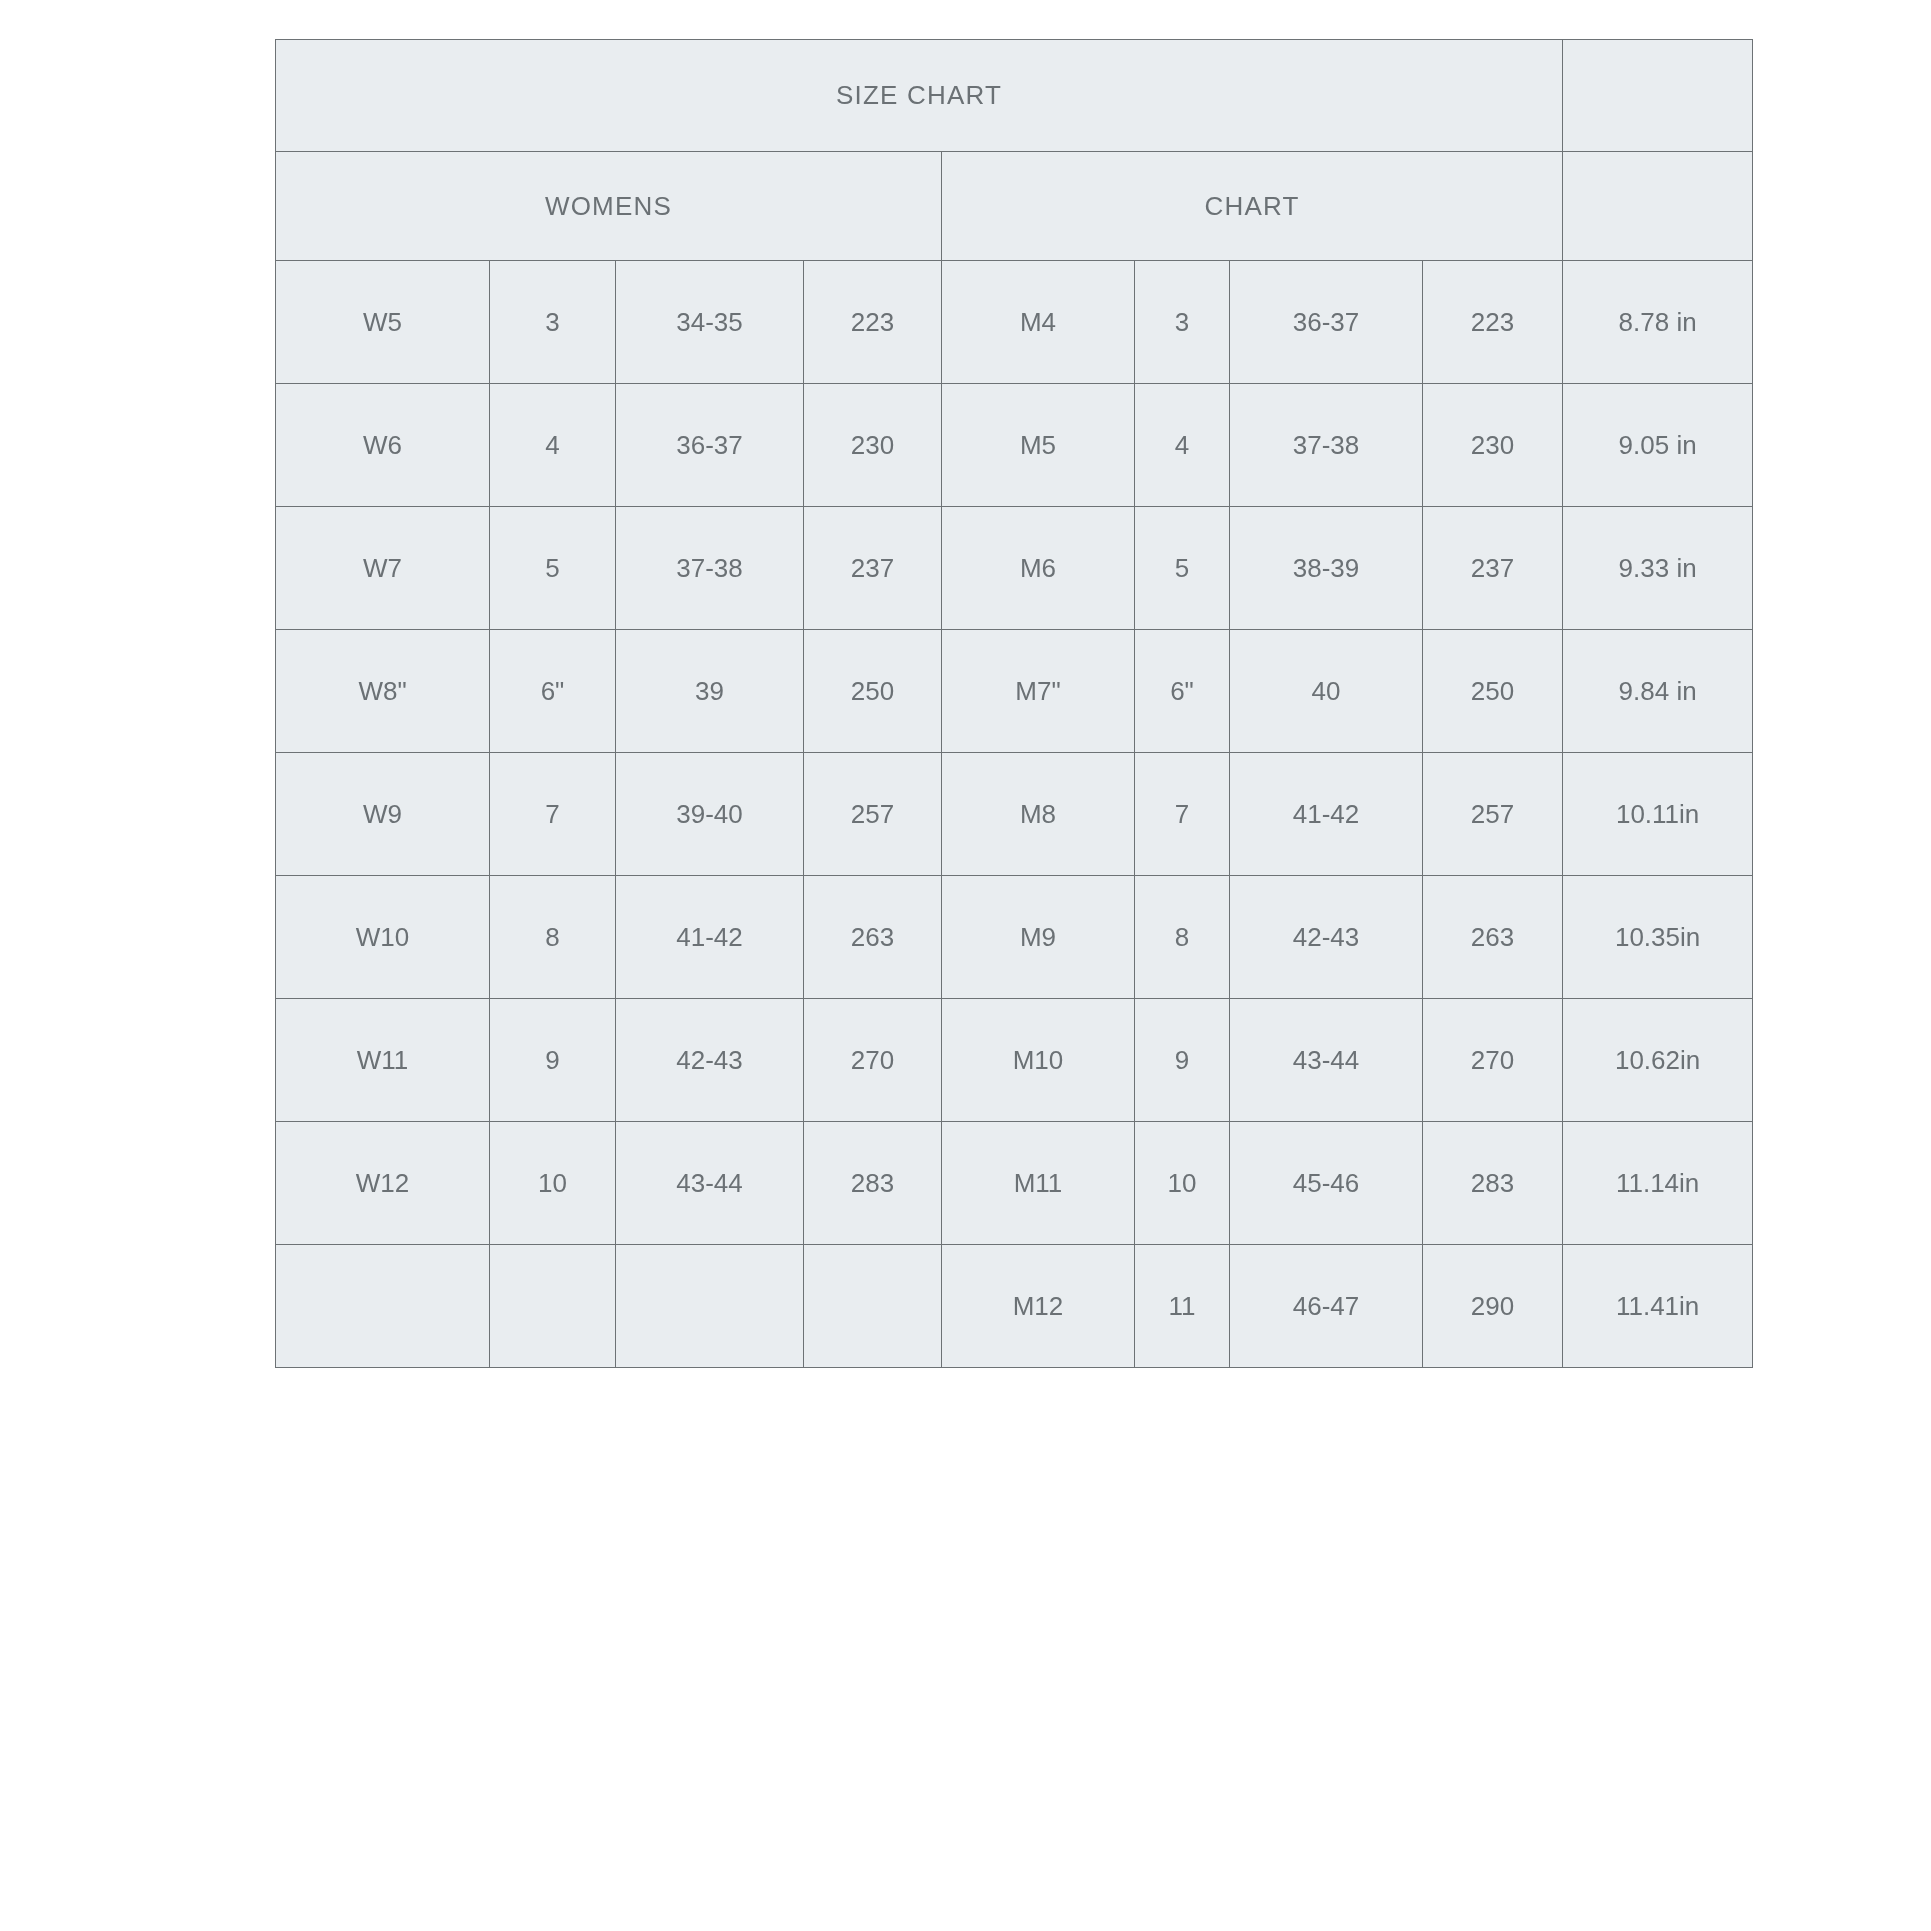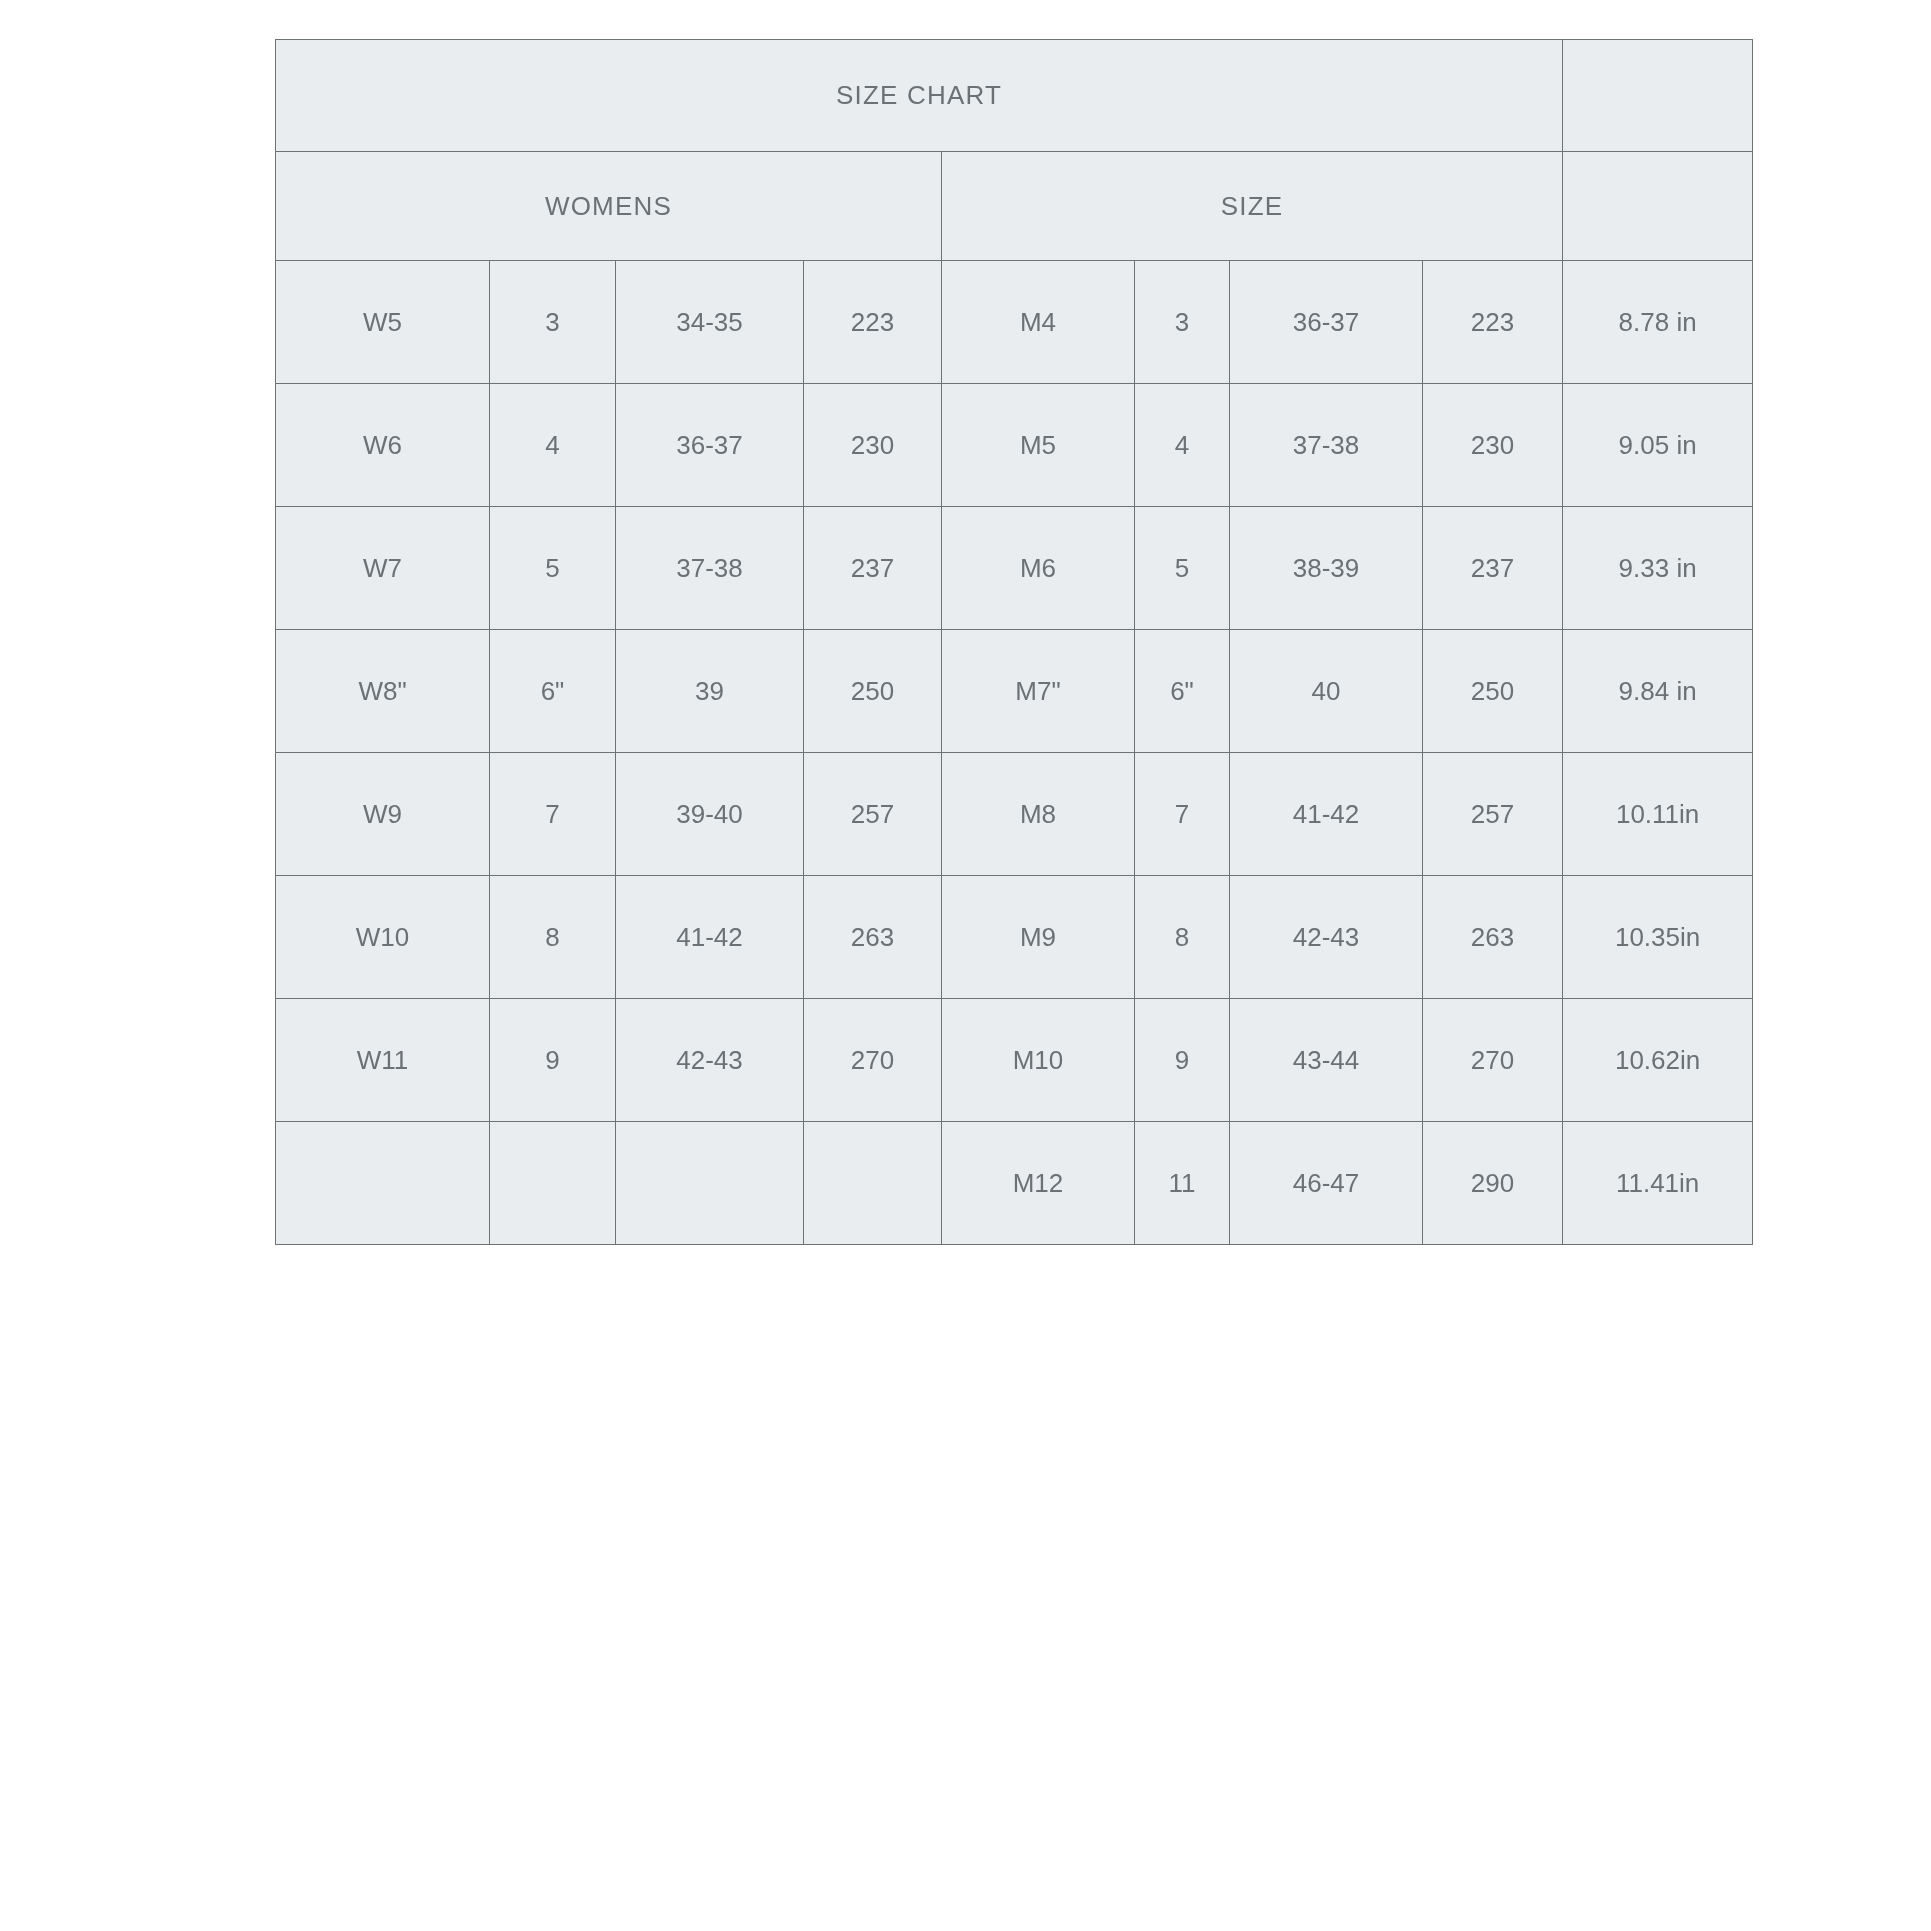--- a/index.html
+++ b/index.html
@@ -91,21 +91,21 @@
           <col class="c7">
         <col class="c8">
       </colgroup>
       <tbody>
         <tr>
           <td class="title-cell" colspan="8">SIZE CHART</td>
           <td class="title-cell corner-cell"></td>
         </tr>
         <tr>
           <td class="group-cell" colspan="4">WOMENS</td>
-          <td class="group-cell" colspan="4">SIZE</td>
+          <td class="group-cell" colspan="4">CHART</td>
           <td class="group-cell corner-cell"></td>
         </tr>
 
         <tr>
           <td class="data-cell">W5</td>
           <td class="data-cell">3</td>
           <td class="data-cell">34-35</td>
           <td class="data-cell">223</td>
           <td class="data-cell">M4</td>
           <td class="data-cell">3</td>
@@ -173,20 +173,31 @@
           <td class="data-cell">9</td>
           <td class="data-cell">42-43</td>
           <td class="data-cell">270</td>
           <td class="data-cell">M10</td>
           <td class="data-cell">9</td>
           <td class="data-cell">43-44</td>
           <td class="data-cell">270</td>
           <td class="data-cell">10.62in</td>
         </tr>
         <tr>
+          <td class="data-cell">W12</td>
+          <td class="data-cell">10</td>
+          <td class="data-cell">43-44</td>
+          <td class="data-cell">283</td>
+          <td class="data-cell">M11</td>
+          <td class="data-cell">10</td>
+          <td class="data-cell">45-46</td>
+          <td class="data-cell">283</td>
+          <td class="data-cell">11.14in</td>
+        </tr>
+        <tr>
           <td class="data-cell blank-cell"></td>
           <td class="data-cell blank-cell"></td>
           <td class="data-cell blank-cell"></td>
           <td class="data-cell blank-cell"></td>
           <td class="data-cell">M12</td>
           <td class="data-cell">11</td>
           <td class="data-cell">46-47</td>
           <td class="data-cell">290</td>
           <td class="data-cell">11.41in</td>
         </tr>

